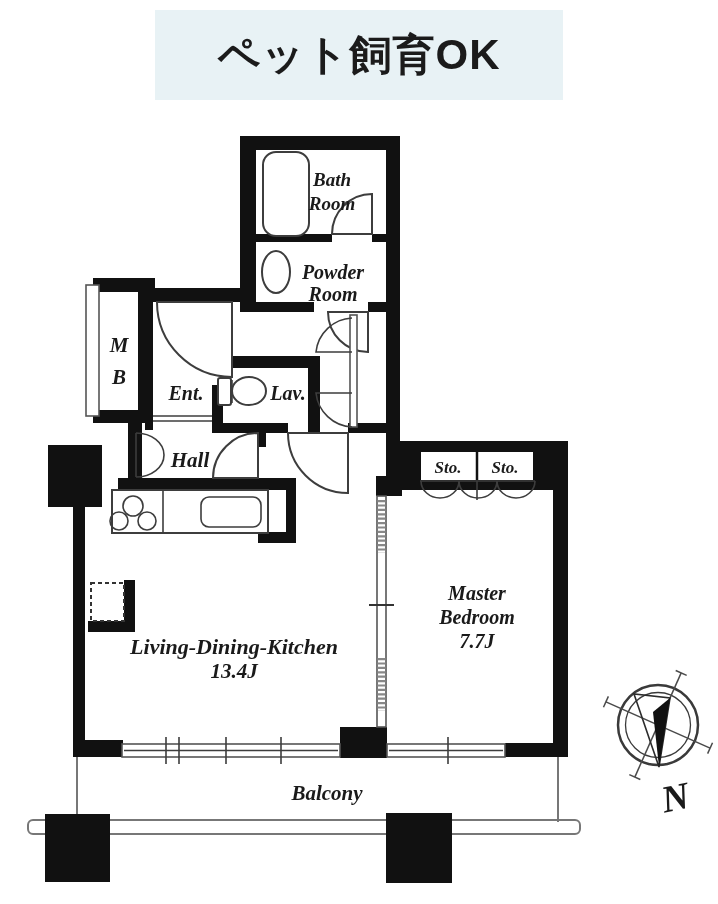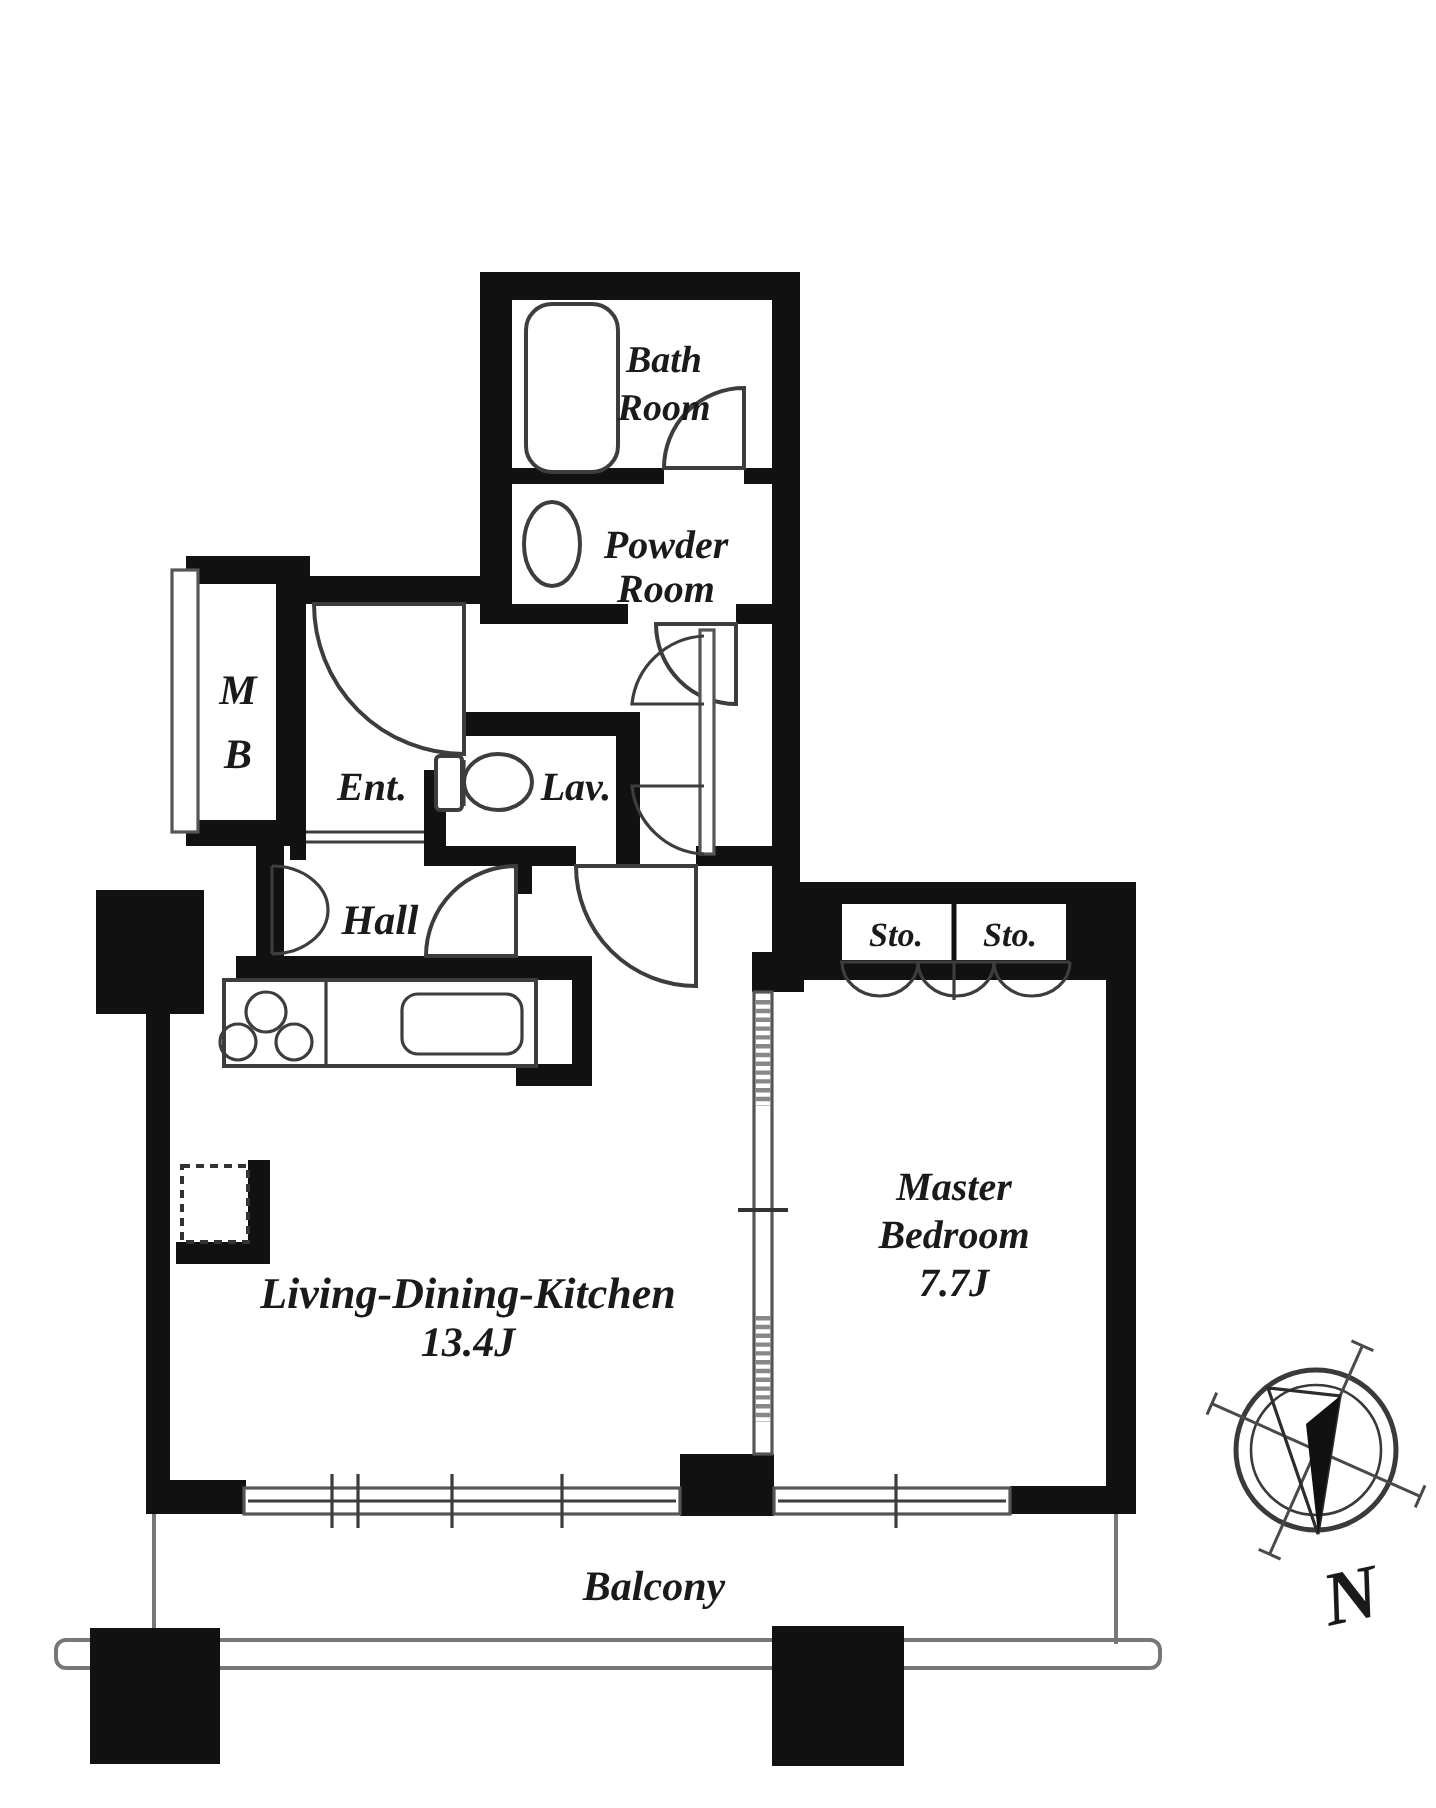--- a/index.html
+++ b/index.html
@@ -16,20 +16,23 @@
   .thin{fill:#ffffff;stroke:#555;stroke-width:1.6;}
   .gray{stroke:var(--outline,#777);stroke-width:2;fill:none;}
   .lbl{font-family:"Liberation Serif",serif;font-weight:bold;font-style:italic;
        fill:#1a1a1a;text-anchor:middle;}
 </style>
 </head>
 <body>
 
 <div id="page">
 
+  <div id="banner">
+    <span class="txt">ペット飼育OK</span>
+  </div>
 
   <svg width="718" height="904" viewBox="0 0 718 904">
 
     <g>
 
       <rect class="wall" x="240" y="136" width="160" height="14"></rect>
       <rect class="wall" x="240" y="136" width="16" height="176"></rect>
       <rect class="wall" x="386" y="136" width="14" height="354"></rect>
       <rect class="wall" x="256" y="234" width="76" height="8"></rect>
       <rect class="wall" x="372" y="234" width="14" height="8"></rect>

